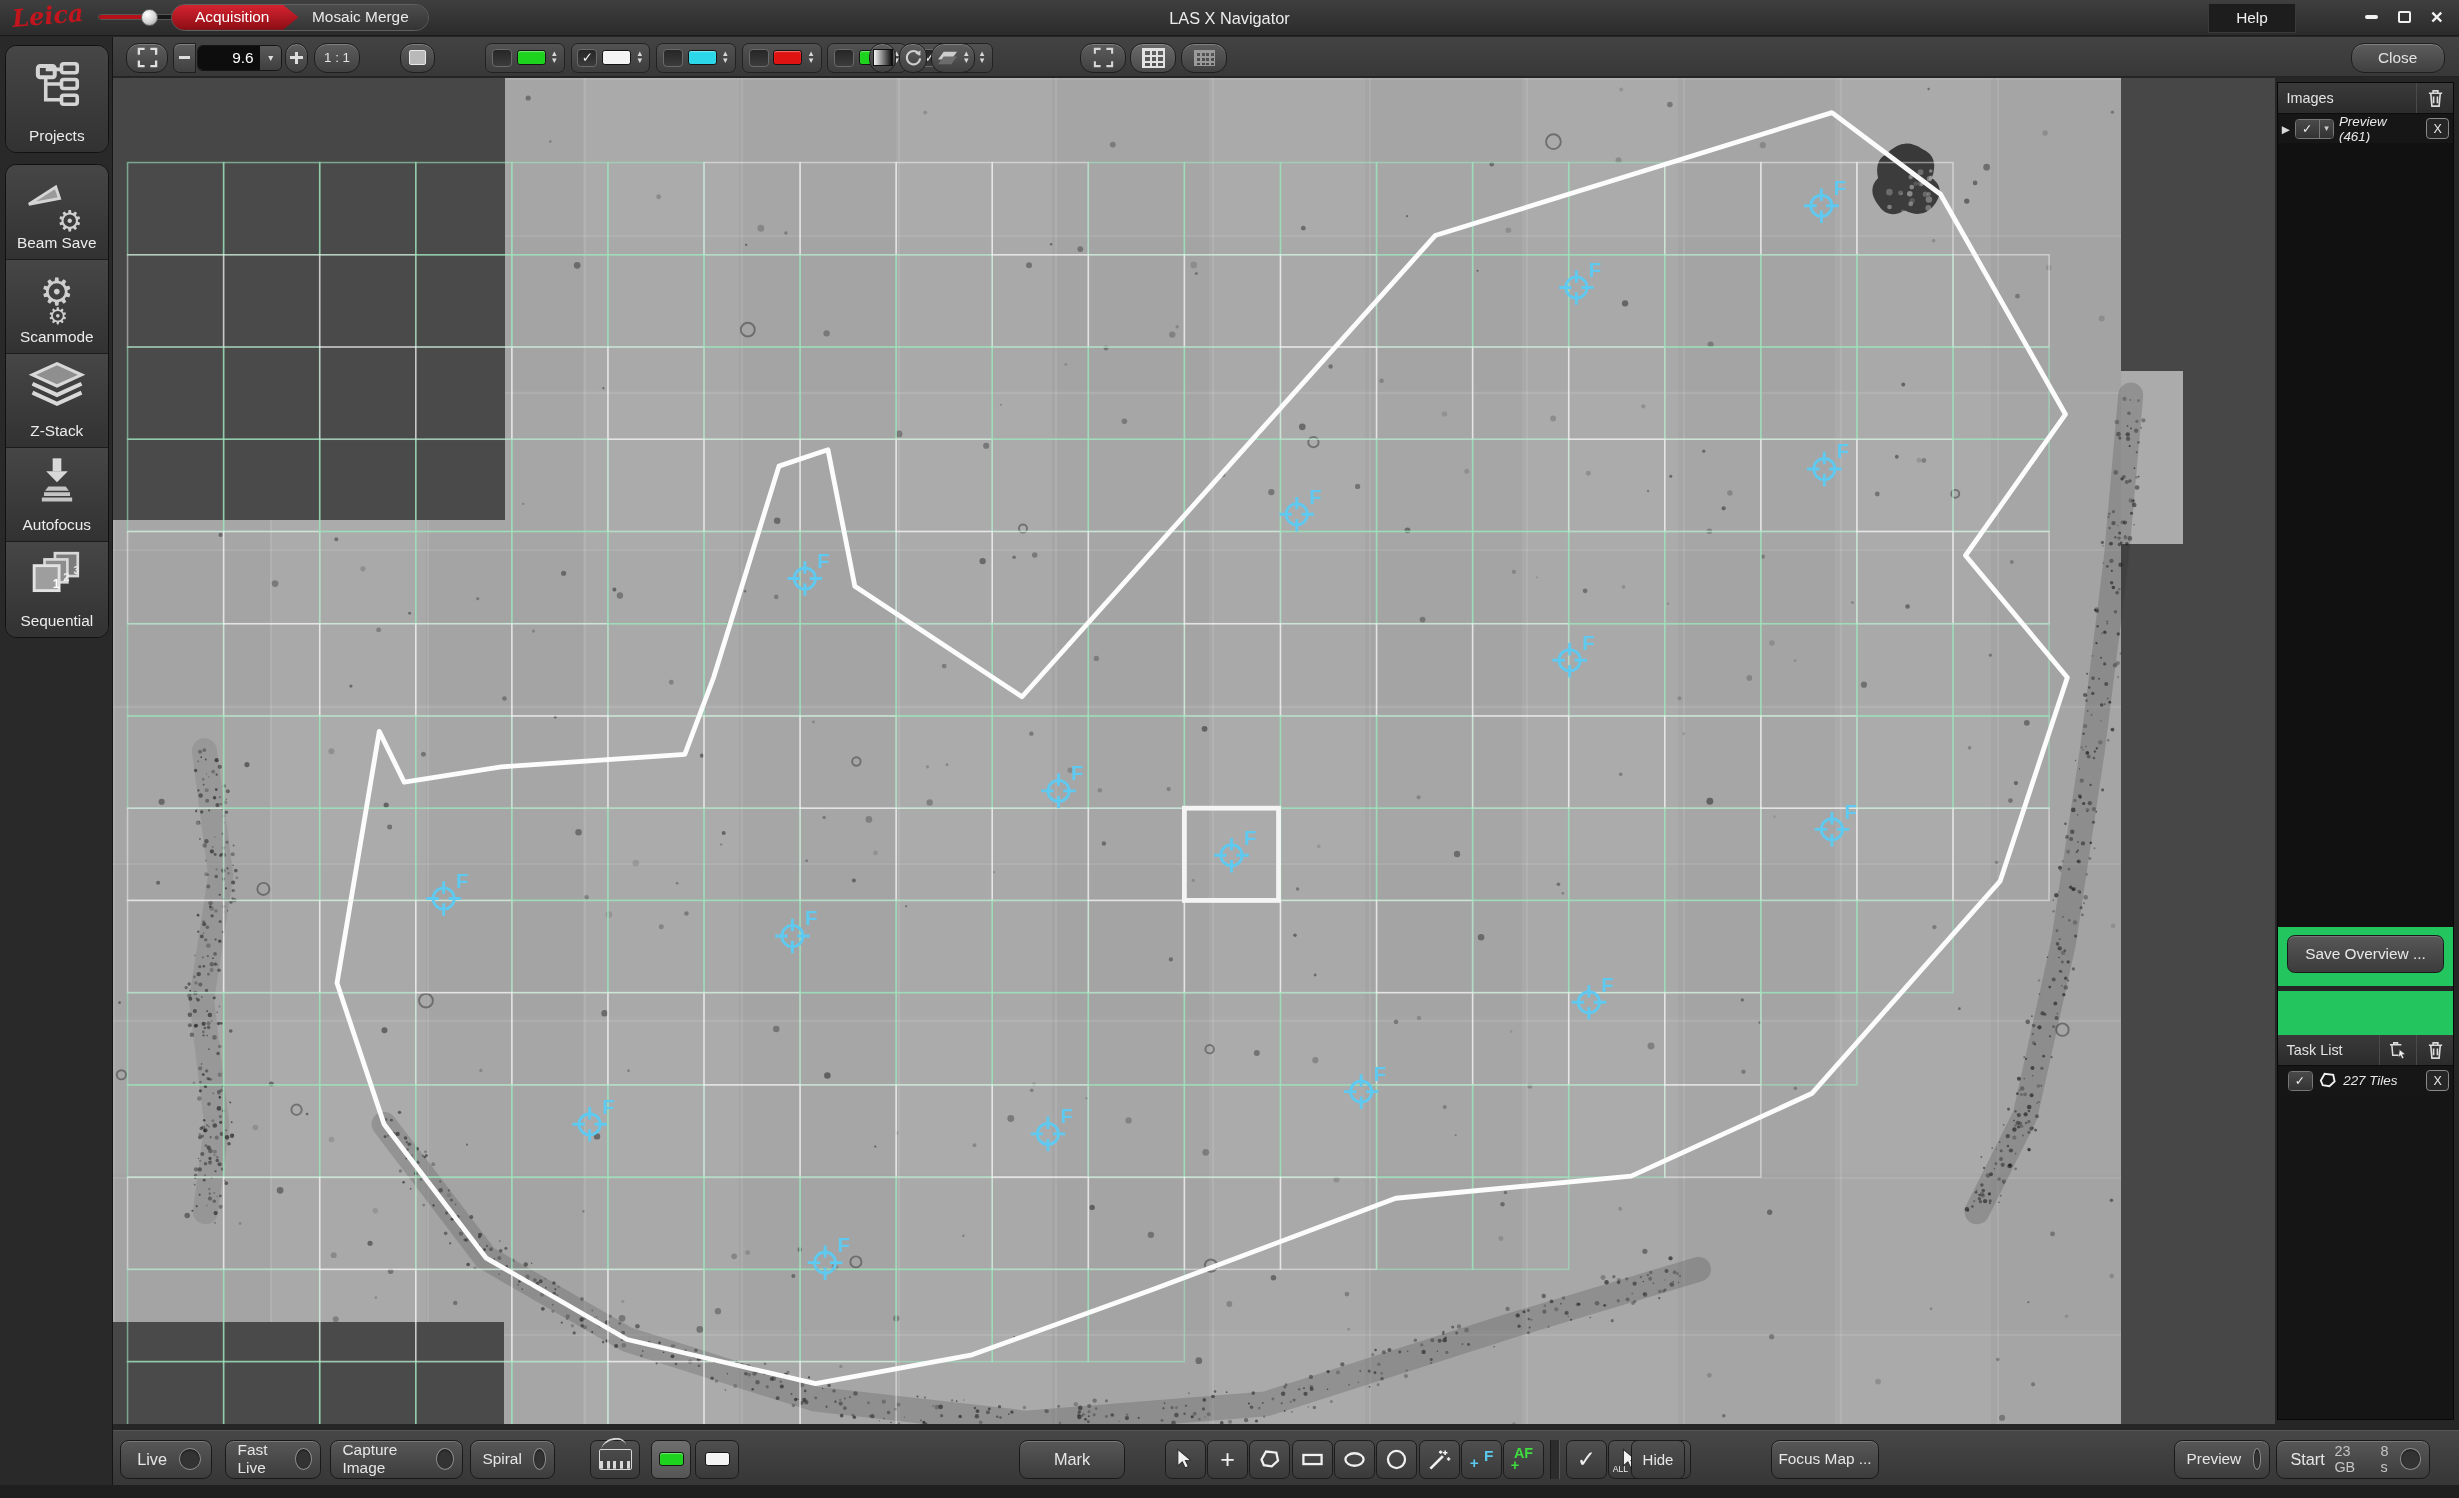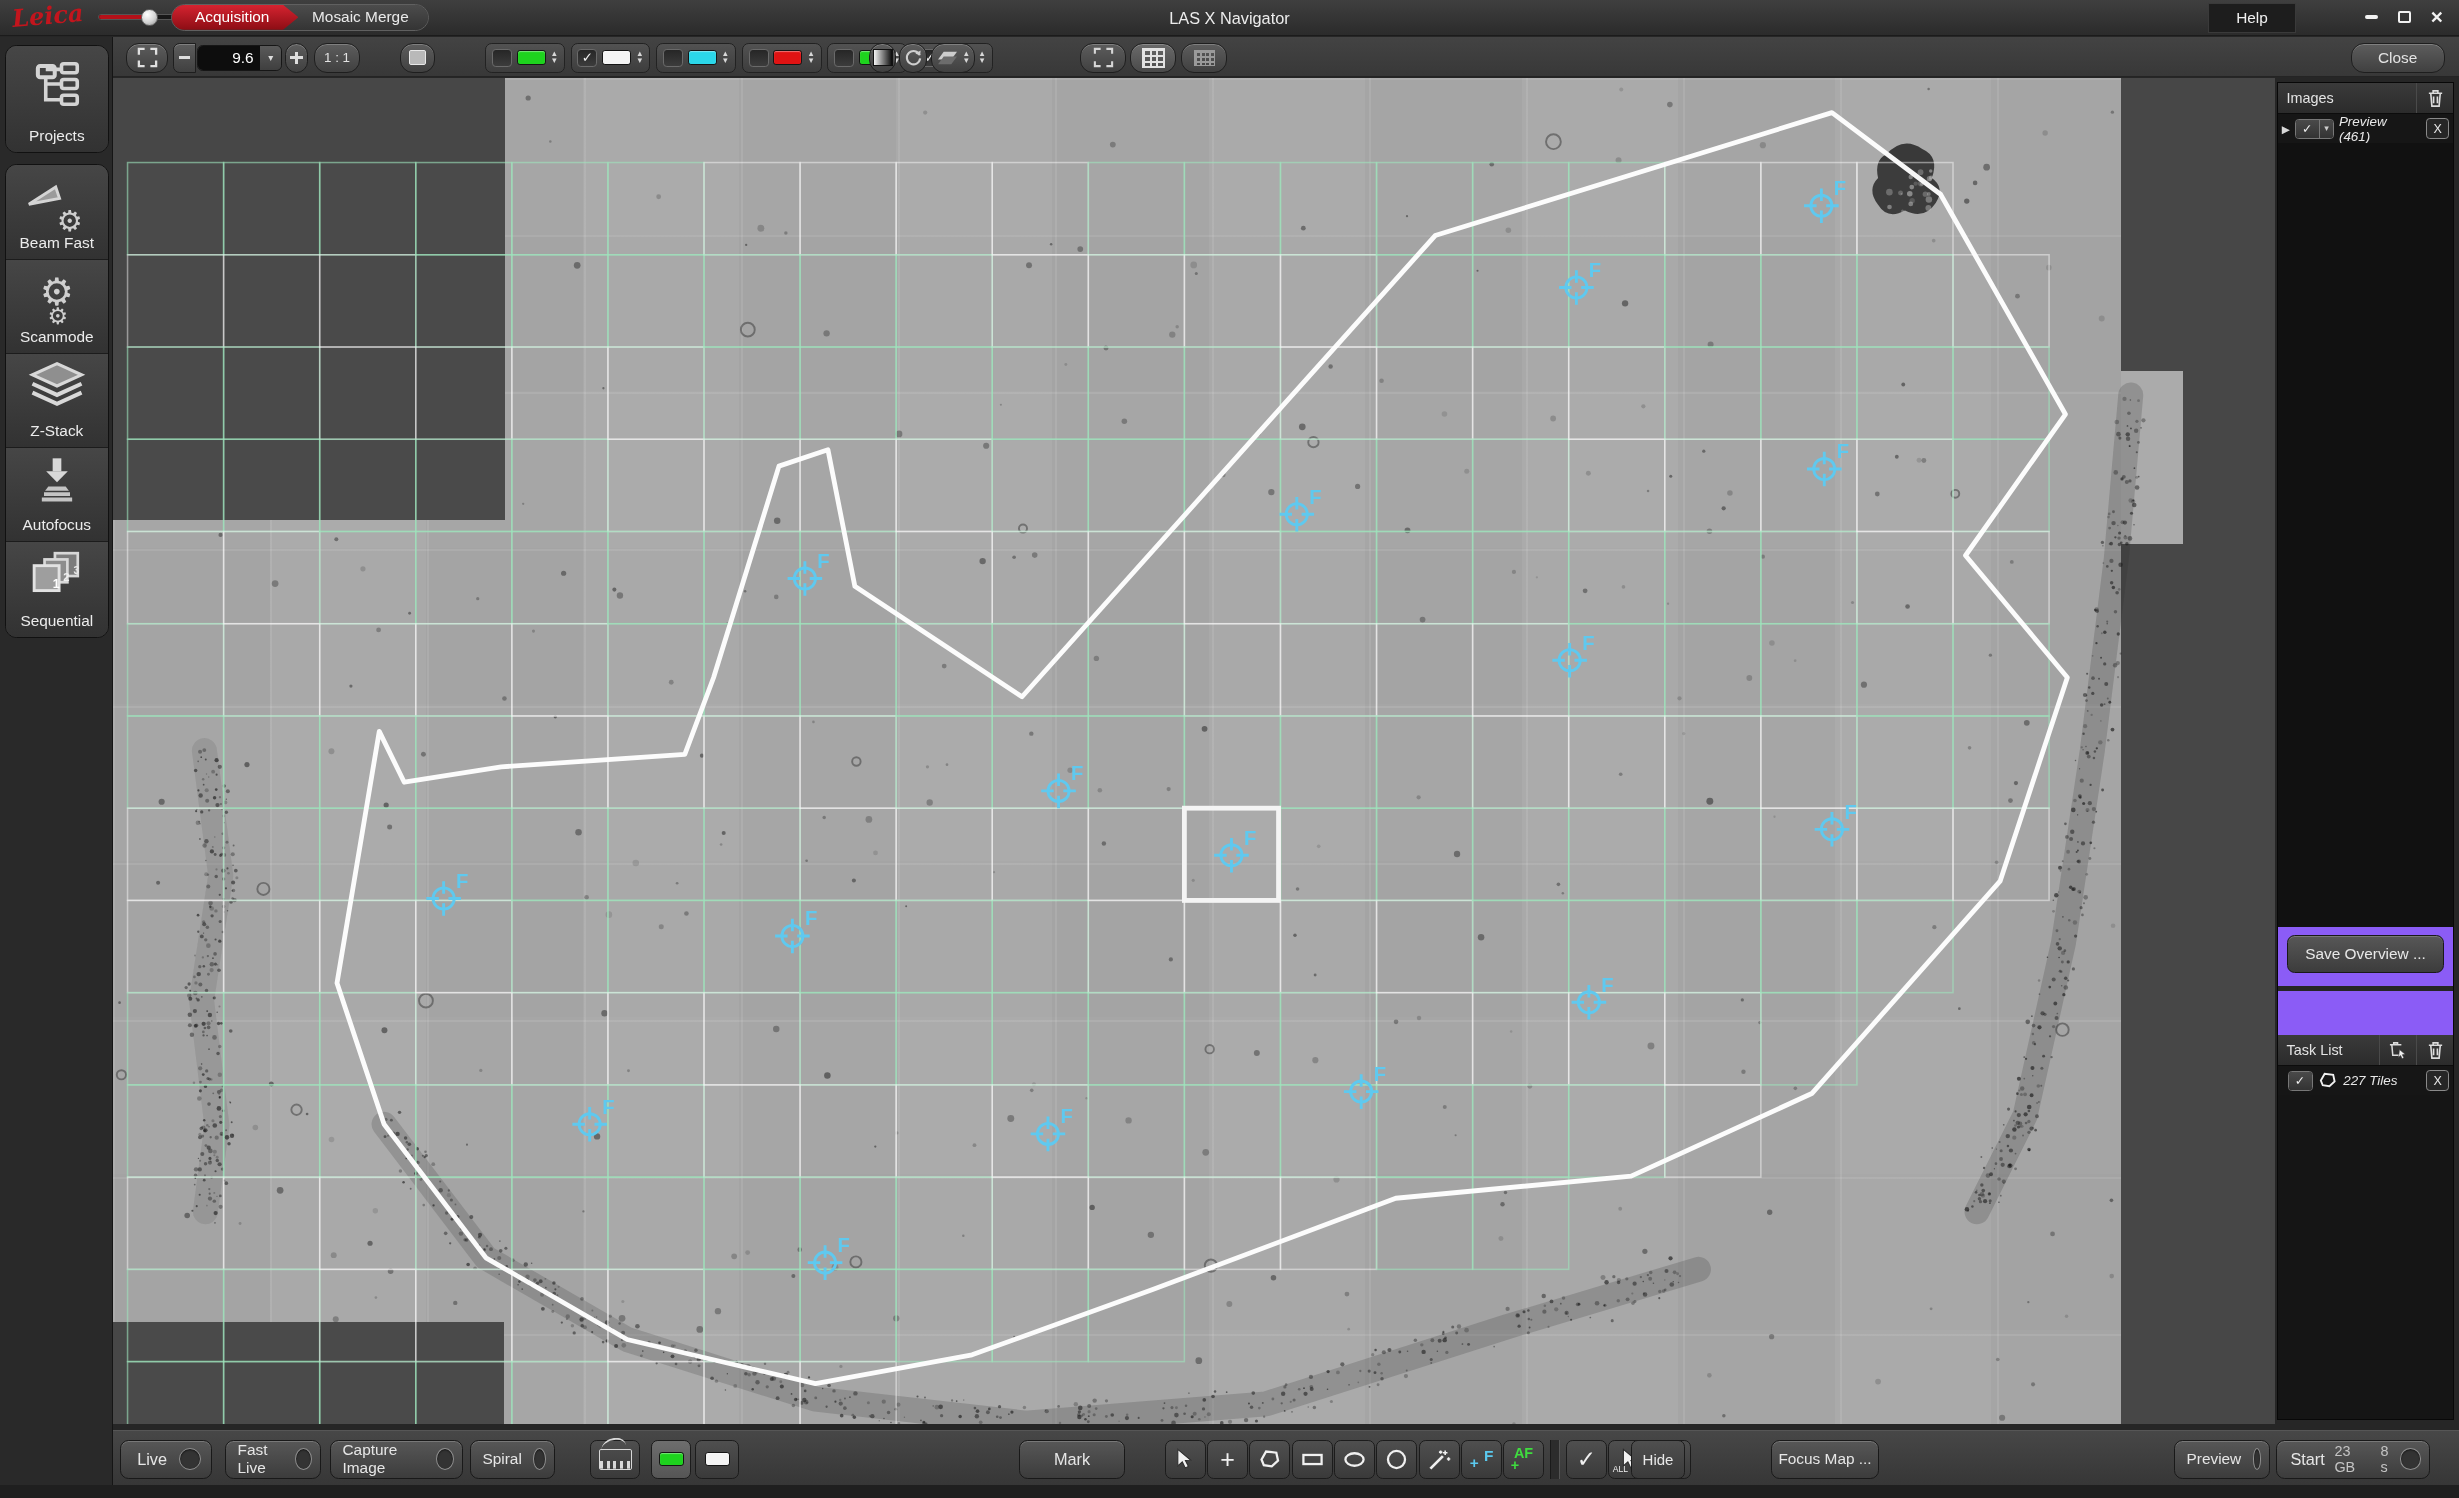--- a/index.html
+++ b/index.html
@@ -96,21 +96,21 @@
     background-image:
       repeating-linear-gradient(to right, rgba(255,255,255,.09) 0 1.9px, transparent 1.9px 157px),
       repeating-linear-gradient(to bottom, rgba(255,255,255,.09) 0 1.9px, transparent 1.9px 157px),
       repeating-linear-gradient(to right, rgba(0,0,0,.03) 0 157px, transparent 157px 313px),
       repeating-linear-gradient(to bottom, rgba(255,255,255,.025) 0 157px, transparent 157px 313px); }
   .dark-reg { position:absolute; background:#474747; }
   .lite-reg { position:absolute; background:#ababab; }
   #overlay { position:absolute; left:0; top:0; }
   
   .right-panel { position:absolute; left:2277px; top:82px; width:177px; height:1338px;
-    background:#8b5cf6; border:1px solid #080808; display:flex; flex-direction:column; }
+    background:#22c55e; border:1px solid #080808; display:flex; flex-direction:column; }
   .rp-images { flex:1; display:flex; flex-direction:column; border-bottom:5.8px solid #262626; }
   .rp-task { height:384px; display:flex; flex-direction:column;margin-top:44px; }
   .rp-head { height:31px; background:linear-gradient(#3a3a3a,#2b2b2b); display:flex; align-items:center;
     border-bottom:1px solid #0c0c0c; }
   .rp-head-label { padding-left:8.6px; font-size:14.4px; color:#e4e4e4; flex:1; }
   .rp-ibtn { width:37px; height:100%; display:flex; align-items:center; justify-content:center;
     border-left:1px solid #4a4a4a; }
   .rp-list { flex:1; background:#111; }
   .rp-row { height:29px; display:flex; align-items:center; gap:4.8px; padding:0 3.8px; background:#161616; }
   .exp { color:#d8d8d8; font-size:10.6px; }
@@ -298,21 +298,21 @@
     </div>
   </div>
   <div class="sgroup" style="top:127px;">
     <div class="sitem" style="height:95px;">
       <div class="sicon" style="position:relative;">
         <svg class="sic" width="48" height="33" viewBox="0 0 25 17" style="position:relative;left:-7.7px;">
           <path d="M2 12 L16 3 L18 9 Z" fill="#9a9a9a" stroke="#d4d4d4" stroke-width="1.5"></path>
         </svg>
         <span class="gear" style="position:absolute;right:-1.9px;bottom:-7.7px;font-size:29px;">⚙</span>
       </div>
-      <div class="slabel">Beam Fast</div>
+      <div class="slabel">Beam Save</div>
     </div>
     <div class="sitem" style="height:94px;">
       <div class="sicon" style="position:relative;">
         <span class="gear" style="font-size:38px;">⚙</span>
         <span class="gear" style="position:absolute;right:5.8px;bottom:-5.8px;font-size:23px;">⚙</span>
       </div>
       <div class="slabel">Scanmode</div>
     </div>
     <div class="sitem" style="height:94px;">
       <div class="sicon">

